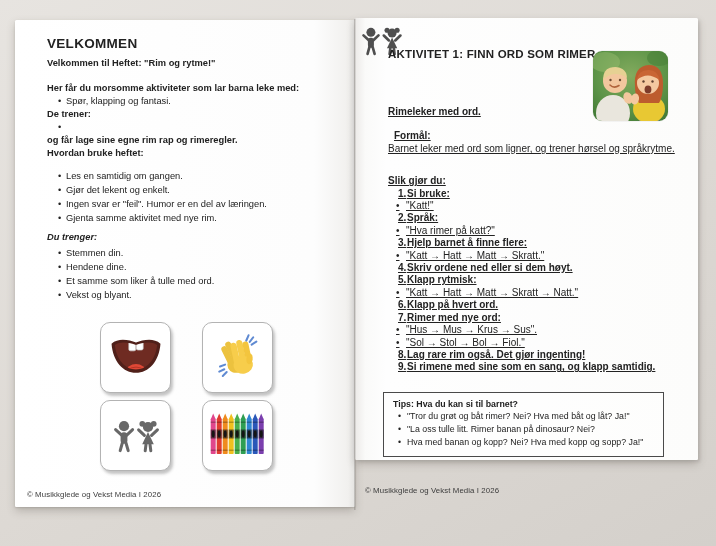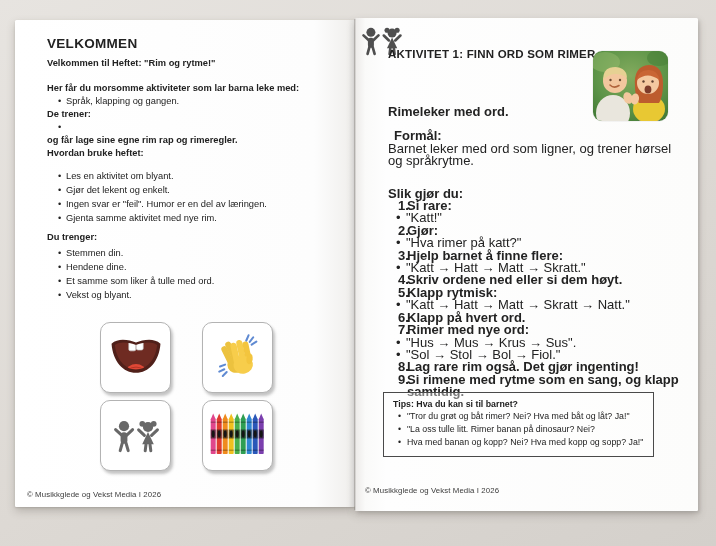--- a/index.html
+++ b/index.html
@@ -8,58 +8,58 @@
     background:linear-gradient(150deg,#e7e4e0 0%,#ddd9d4 55%,#d4d0cb 100%);
     font-family:"Liberation Sans",sans-serif;color:#222;
   }
   .page{position:absolute;border-radius:1.5px;}
   .page-left{
     left:15px;top:20px;width:340px;height:487px;
     background:linear-gradient(to right,#ffffff 0%,#fdfdfd 88%,#f1f0ee 98%,#e3e2e0 100%);
     box-shadow:0 4px 8px rgba(95,90,84,.30),0 1px 2px rgba(95,90,84,.22);
   }
   .page-right{
-    left:355px;top:18px;width:343px;height:493px;
+    left:355px;top:18px;width:343px;height:442px;
     background:linear-gradient(to right,#eceae8 0%,#fafaf9 3%,#fefefe 9%,#fcfcfb 100%);
     box-shadow:0 4px 8px rgba(95,90,84,.30),2px 2px 3px rgba(95,90,84,.16);
   }
   .seam{position:absolute;left:354px;top:19px;width:2px;height:491px;
     background:linear-gradient(to right,rgba(110,105,100,.38),rgba(110,105,100,.12));}
   
   .lp-content{position:absolute;left:32px;right:18px;top:15px;font-size:9.3px;line-height:13px;}
   .lp-title{text-align:left;font-weight:700;font-size:13.5px;line-height:18px;letter-spacing:.3px;}
   .lp-intro{font-weight:700;margin-top:4px;}
   .h{font-weight:700;}
-  .mt12{margin-top:12px;} .mt14{} .mt9{margin-top:9px;} .mt6{margin-top:6px;} .mt2{margin-top:2px;}
+  .mt12{margin-top:12px;} .mt14{} .mt9{margin-top:9px;} .mt6{margin-top:6px;font-style:italic;} .mt2{margin-top:2px;}
   .bullet{display:flex;line-height:13px;}
   .lh14 .bullet, .bullet.lh14{line-height:14px;}
   .bdot{flex:none;width:8px;margin-left:11px;}
   .cards{position:absolute;left:85px;top:302px;width:180px;height:155px;}
   .card{position:absolute;width:69px;height:69px;background:#fff;border:1px solid #b3b3b3;
     border-radius:10px;box-shadow:2px 3px 3px rgba(60,60,60,.30);
     display:flex;align-items:center;justify-content:center;}
   .card.c1{left:0;top:0;} .card.c2{left:102px;top:0;} .card.c3{left:0;top:78px;} .card.c4{left:102px;top:78px;}
   .kids-silhouette{color:#686868;display:inline-flex;}
   .footer{position:absolute;font-size:7.8px;color:#3b3b3b;letter-spacing:.1px;}
   .footer-left{left:12px;top:470px;}
   
   .rp-kids-icon{position:absolute;left:6px;top:8px;color:#4f4f4f;}
   .rp-title{position:absolute;left:33px;top:30px;font-size:11.5px;font-weight:700;letter-spacing:.2px;}
   .rp-photo{position:absolute;left:238px;top:33px;width:75px;height:70px;border-radius:9px;overflow:hidden;
     box-shadow:0 0 0 .5px rgba(0,0,0,.08);}
-  .rp-body{position:absolute;left:33px;right:14px;top:88px;font-size:13px;line-height:12.4px;}
+  .rp-body{position:absolute;left:33px;right:14px;top:88px;font-size:10px;line-height:12.4px;text-decoration:underline;}
   .rp-sub{font-weight:700;}
   .rp-purpose-h{font-weight:700;margin-top:12px;padding-left:6px;}
   .rp-steps-h{font-weight:700;margin-top:20px;}
   .srow{display:flex;}
   .srow.n{font-weight:700;}
   .mk{flex:none;margin-left:10px;width:9px;}
   .srow.b .mk{margin-left:8px;width:10px;font-weight:400;}
   .tips{position:absolute;left:28px;top:374px;width:255px;border:1.5px solid #4a4a4a;
-    padding:5px 5px 7px 9px;font-size:8.8px;line-height:12.2px;background:rgba(255,255,255,.4);}
+    padding:5px 15px 7px 9px;font-size:8.8px;line-height:12.2px;background:rgba(255,255,255,.4);}
   .tips-h{font-weight:700;}
   .tips .bdot{margin-left:5px;width:9px;}
   .footer-right{left:10px;top:468px;}
 </style>
 </head>
 <body>
 
 <svg width="0" height="0" style="position:absolute">
   <defs>
     <g id="kids-sym">
@@ -82,33 +82,33 @@
 </svg>
 
 <div class="page page-left">
   <div class="lp-content">
     <div class="lp-title">VELKOMMEN</div>
     <div class="lp-intro">Velkommen til Heftet: "Rim og rytme!"</div>
 
     <div class="h mt12">Her får du morsomme aktiviteter som lar barna leke med:</div>
     <div class="bullet">
       <span class="bdot">•</span>
-      <span>Språk, klapping og gangen.</span>
+      <span>Spør, klapping og fantasi.</span>
     </div>
     <div class="h">De trener:</div>
     <div class="bullet">
       <span class="bdot">•</span>
     </div>
     <div class="h">og får lage sine egne rim rap og rimeregler.</div>
 
     <div class="h mt14">Hvordan bruke heftet:</div>
     <div class="mt9 lh14">
       <div class="bullet lh14">
         <span class="bdot">•</span>
-        <span>Les en aktivitet om blyant.</span>
+        <span>Les en samtidig om gangen.</span>
       </div>
       <div class="bullet lh14">
         <span class="bdot">•</span>
         <span>Gjør det lekent og enkelt.</span>
       </div>
       <div class="bullet lh14">
         <span class="bdot">•</span>
         <span>Ingen svar er "feil". Humor er en del av læringen.</span>
       </div>
       <div class="bullet lh14">
@@ -313,29 +313,29 @@
 
   <div class="rp-body">
     <div class="rp-sub">Rimeleker med ord.</div>
     <div class="rp-purpose-h">Formål:</div>
     <div>Barnet leker med ord som ligner, og trener hørsel og språkrytme.</div>
     <div class="rp-steps-h">Slik gjør du:</div>
 
     <div>
       <div class="srow n">
           <span class="mk">1.</span>
-          <span>Si rare:</span>
+          <span>Si bruke:</span>
         </div>
       <div class="srow b">
           <span class="mk">•</span>
           <span>"Katt!"</span>
         </div>
       <div class="srow n">
           <span class="mk">2.</span>
-          <span>Gjør:</span>
+          <span>Språk:</span>
         </div>
       <div class="srow b">
           <span class="mk">•</span>
           <span>"Hva rimer på katt?"</span>
         </div>
       <div class="srow n">
           <span class="mk">3.</span>
           <span>Hjelp barnet å finne flere:</span>
         </div>
       <div class="srow b">
@@ -369,21 +369,21 @@
       <div class="srow b">
           <span class="mk">•</span>
           <span>"Sol → Stol → Bol → Fiol."</span>
         </div>
       <div class="srow n">
           <span class="mk">8.</span>
           <span>Lag rare rim også. Det gjør ingenting!</span>
         </div>
       <div class="srow n">
           <span class="mk">9.</span>
-          <span>Si rimene med rytme som en sang, og klapp samtidig.</span>
+          <span>Si rimene med sine som en sang, og klapp samtidig.</span>
         </div>
     </div>
   </div>
 
   <div class="tips">
     <div class="tips-h">Tips: Hva du kan si til barnet?</div>
     <div class="bullet">
       <span class="bdot">•</span>
       <span>"Tror du grøt og båt rimer? Nei? Hva med båt og låt? Ja!"</span>
     </div>

